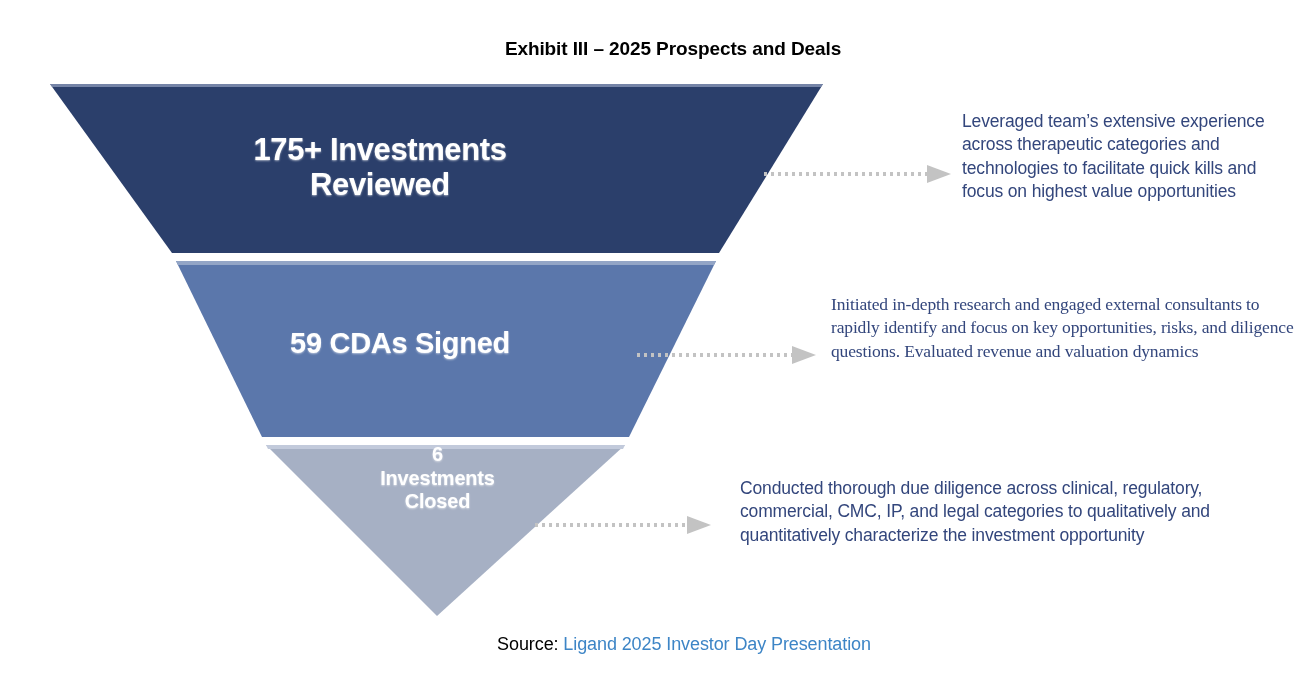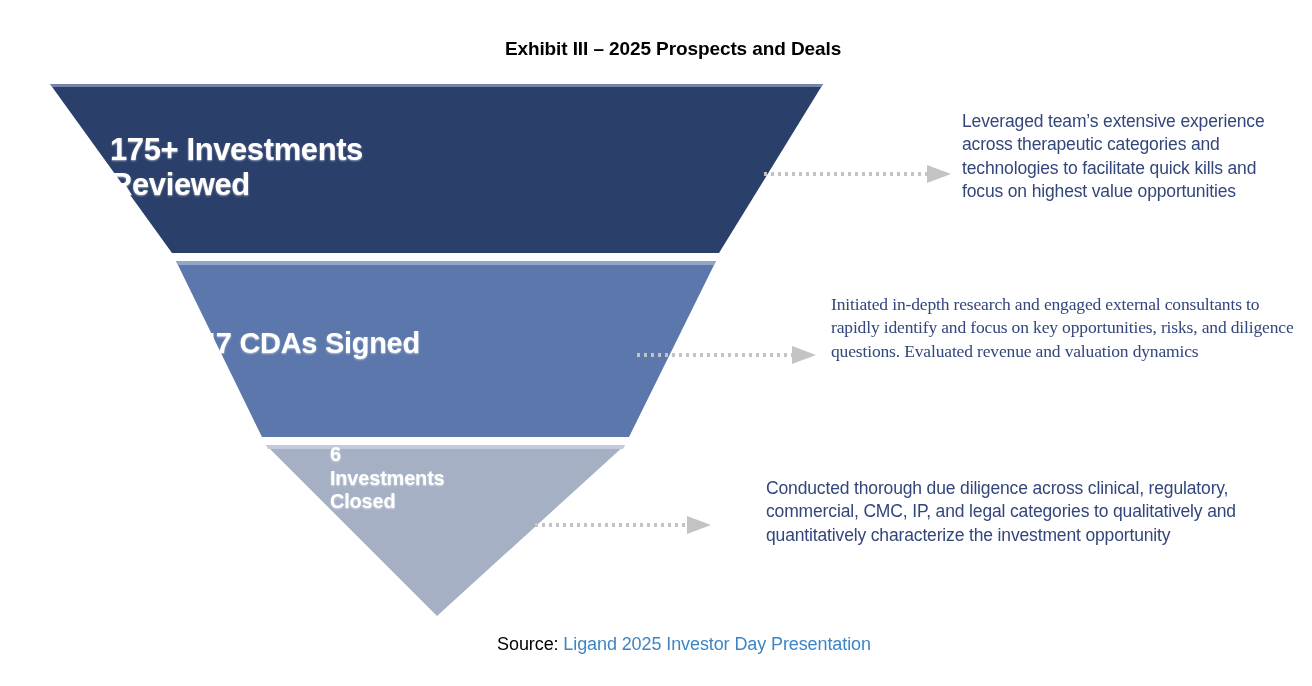--- a/index.html
+++ b/index.html
@@ -37,21 +37,21 @@
     top: 0;
     width: 1312px;
     height: 686px;
     pointer-events: none;
   }
   .funnel svg { display: block; }
 
   
   .funnel-label {
     position: absolute;
-    text-align: left;
+    text-align: center;
     color: #ffffff;
     font-weight: bold;
     line-height: 1.14;
     text-shadow: 0 1px 2px rgba(255,255,255,0.55);
     white-space: pre-line;
   }
   .label-tier1 {
     left: 110px;
     top: 132px;
     width: 540px;
@@ -77,21 +77,21 @@
   
   .note {
     position: absolute;
     color: #33467c;
     font-size: 17.5px;
     line-height: 1.33;
     letter-spacing: -0.15px;
   }
   .note-1 { left: 962px; top: 86px;  width: 330px; margin-top: 24px; }
   .note-2 { left: 831px; top: 293px; width: 470px; font-family: Liberation Serif, serif; }
-  .note-3 { left: 766px; top: 477px; width: 480px; }
+  .note-3 { left: 740px; top: 477px; width: 480px; }
 
   
   .source-line {
     position: absolute;
     left: 0;
     top: 634px;
     width: 1312px;
     text-align: center;
     font-size: 18px;
     color: #000000;
@@ -134,21 +134,21 @@
       <line x1="535" y1="525" x2="688" y2="525" stroke="#c3c3c3" stroke-width="4" stroke-dasharray="3 4" stroke-linecap="butt"></line>
       <polygon points="687,516 711,525 687,534" fill="#c3c3c3"></polygon>
     </g>
 
   </svg>
 </div>
 
 <div class="funnel-label label-tier1">175+ Investments
 Reviewed</div>
 
-<div class="funnel-label label-tier2">47 CDAs Signed</div>
+<div class="funnel-label label-tier2">59 CDAs Signed</div>
 
 <div class="funnel-label label-tier3">6
 Investments
 Closed</div>
 
 <div class="note note-1">Leveraged team’s extensive experience across therapeutic categories and technologies to facilitate quick kills and focus on highest value opportunities</div>
 
 <div class="note note-2">Initiated in-depth research and engaged external consultants to rapidly identify and focus on key opportunities, risks, and diligence questions. Evaluated revenue and valuation dynamics</div>
 
 <div class="note note-3">Conducted thorough due diligence across clinical, regulatory, commercial, CMC, IP, and legal categories to qualitatively and quantitatively characterize the investment opportunity</div>

